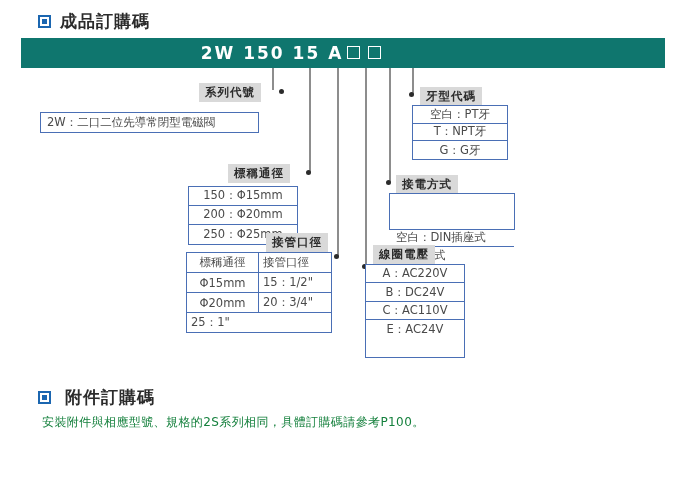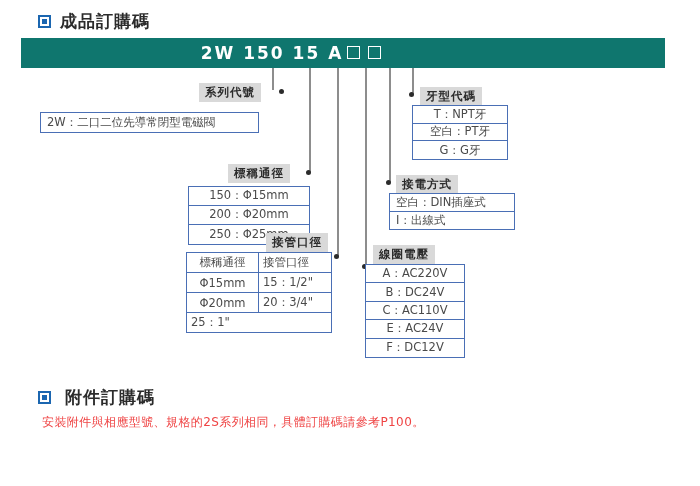--- a/index.html
+++ b/index.html
@@ -74,21 +74,21 @@
   .tbl .trow{display:flex;box-sizing:border-box;border-bottom:1.2px solid #4a6fb5;}
   .tbl .trow:last-child{border-bottom:none;}
   .tbl .tcell{
     box-sizing:border-box;font-size:11.5px;color:#4a4a4a;
     display:flex;align-items:center;padding:0 4px;white-space:nowrap;
   }
   .tbl .tcell.c1{width:72px;border-right:1.2px solid #4a6fb5;justify-content:center;}
   .tbl .tcell.c2{width:72px;}
 
   .note{
-    position:absolute;font-size:12px;color:#ef4444;letter-spacing:.4px;
+    position:absolute;font-size:12px;color:#15803d;letter-spacing:.4px;
     white-space:nowrap;
   }
 </style>
 </head>
 <body>
 
 <div class="page">
 
   <div class="sec-head" style="left:18px;top:10px;">
     <span class="sec-icon">
@@ -116,21 +116,21 @@
   <div class="vline" style="left:412px;top:68px;height:26px;"></div>
 
   <div class="dot" style="left:279px;top:89px;"></div>
   <div class="tag" style="left:199px;top:83px;">系列代號</div>
   <div class="box" style="left:40px;top:112px;width:219px;height:21px;">
     <div class="row" style="height:100%;">2W：二口二位先導常閉型電磁閥</div>
   </div>
 
   <div class="dot" style="left:306px;top:170px;"></div>
   <div class="tag" style="left:228px;top:164px;">標稱通徑</div>
-  <div class="box" style="left:188px;top:186px;width:122px;height:59px;">
+  <div class="box" style="left:188px;top:186px;width:110px;height:59px;">
     <div class="row ctr" style="height:33.33%;">150：Φ15mm</div>
     <div class="row ctr" style="height:33.33%;">200：Φ20mm</div>
     <div class="row ctr" style="height:33.33%;">250：Φ25mm</div>
   </div>
 
   <div class="dot" style="left:334px;top:254px;"></div>
   <div class="tag" style="left:266px;top:233px;">接管口徑</div>
   <div class="tbl" style="left:186px;top:252px;width:146px;">
     <div class="trow">
       <div class="tcell c1" style="height:19px;">標稱通徑</div>
@@ -145,40 +145,39 @@
       <div class="tcell c2" style="height:19px;">20：3/4"</div>
     </div>
     <div class="trow">
       <div class="tcell c2" style="height:19px;">25：1"</div>
     </div>
   </div>
 
   <div class="dot" style="left:409px;top:92px;"></div>
   <div class="tag" style="left:420px;top:87px;">牙型代碼</div>
   <div class="box" style="left:412px;top:105px;width:96px;height:55px;">
+    <div class="row ctr" style="height:33.33%;">空白：PT牙</div>
     <div class="row ctr" style="height:33.33%;">T：NPT牙</div>
-    <div class="row ctr" style="height:33.33%;">空白：PT牙</div>
     <div class="row ctr" style="height:33.33%;">G：G牙</div>
   </div>
 
   <div class="dot" style="left:386px;top:180px;"></div>
   <div class="tag" style="left:396px;top:175px;text-align:right;">接電方式</div>
   <div class="box" style="left:389px;top:193px;width:126px;height:37px;">
-    <div class="row" style="height:50%;">空白：DIN插座式</div>
+    <div class="row" style="height:50%;margin-top:35px;">空白：DIN插座式</div>
     <div class="row" style="height:50%;">I：出線式</div>
   </div>
 
   <div class="dot" style="left:362px;top:264px;"></div>
   <div class="tag" style="left:373px;top:245px;">線圈電壓</div>
   <div class="box" style="left:365px;top:264px;width:100px;height:94px;">
     <div class="row ctr" style="height:20%;">A：AC220V</div>
     <div class="row ctr" style="height:20%;">B：DC24V</div>
     <div class="row ctr" style="height:20%;">C：AC110V</div>
     <div class="row ctr" style="height:20%;">E：AC24V</div>
-    <div class="row ctr" style="height:20%;">F：DC12V</div>
   </div>
 
   <div class="sec-head" style="left:18px;top:386px;gap:14px;">
     <span class="sec-icon">
         <i></i>
       </span>
     <span class="sec-title">附件訂購碼</span>
   </div>
   <div class="note" style="left:42px;top:414px;">安裝附件與相應型號、規格的2S系列相同，具體訂購碼請參考P100。</div>
 

